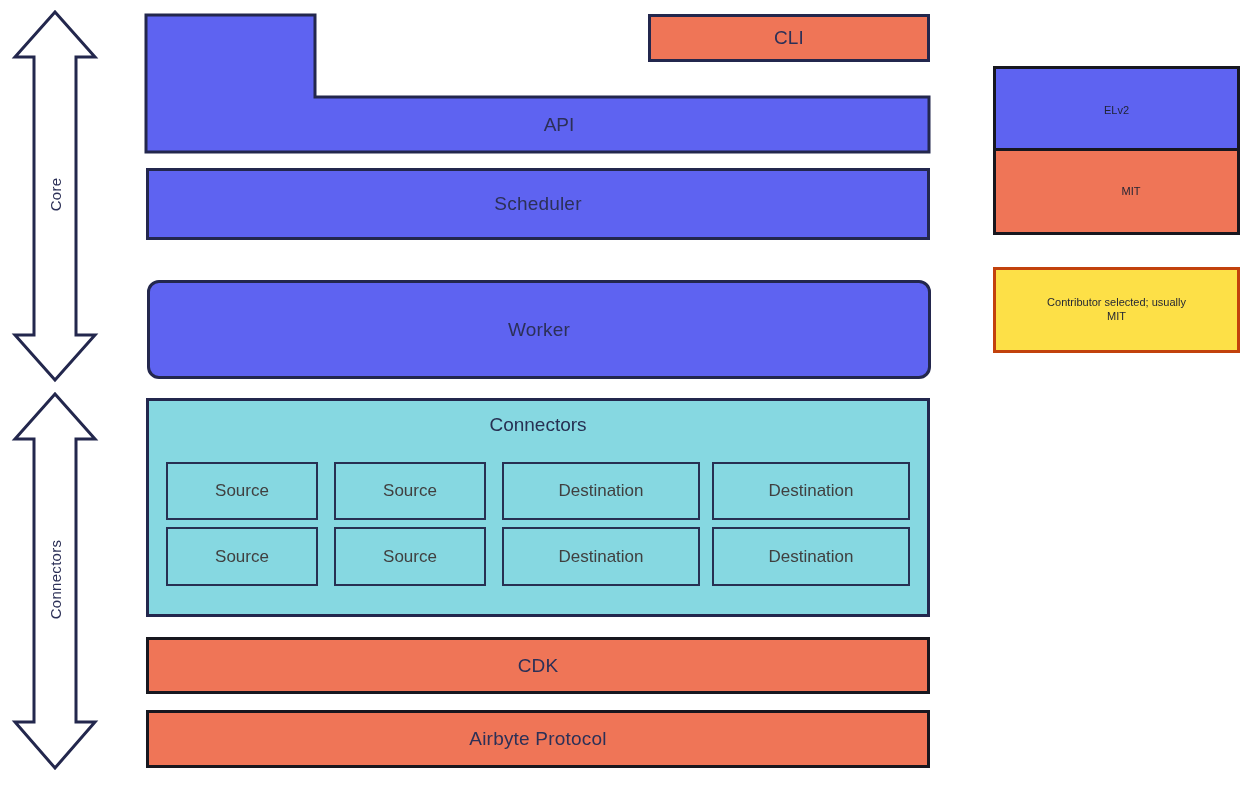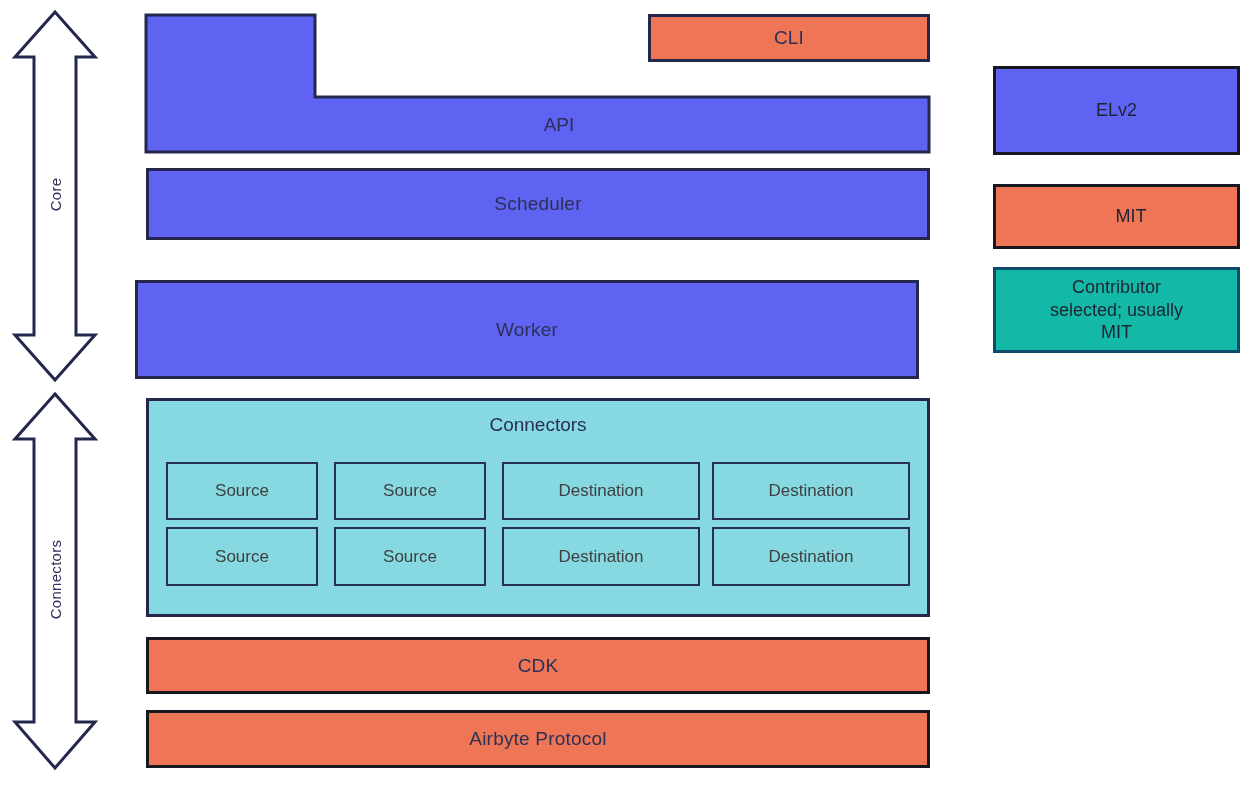--- a/index.html
+++ b/index.html
@@ -28,21 +28,21 @@
     justify-content: center;
     text-align: center;
     color: #2c3057;
     font-size: 19px;
     font-weight: 500;
     letter-spacing: 0.2px;
   }
   .blue   { background: #5e63f1; border: 3px solid #23274d; }
   .orange { background: #ef7557; border: 3px solid #23274d; }
   .orange-dark-border { background: #ef7557; border: 3px solid #17171f; }
-  .teal-dark-border { background: #14b8a6; border: 3px solid #0c4a6e; }
+  .teal-dark-border { background: #fde047; border: 3px solid #c2410c; }
   .blue-dark-border { background: #5e63f1; border: 3px solid #17171f; }
 
   
   .api-label {
     position: absolute;
     left: 146px; top: 97px;
     width: 784px; height: 55px;
     display: flex; align-items: center; justify-content: center;
     color: #2c3057; font-size: 19px; font-weight: 500; padding-left: 21px;
   }
@@ -74,21 +74,21 @@
 
   
   .legend-box {
     position: absolute;
     left: 993px;
     width: 247px;
     box-sizing: border-box;
     display: flex; align-items: center; justify-content: center;
     text-align: center;
     color: #1f2333;
-    font-size: 18px;
+    font-size: 11px;
     font-weight: 500;
     line-height: 1.25;
   }
   .legend-box .wrap-narrow { max-width: 150px; margin: 0 auto; }
 
   
   .arrow-label {
     position: absolute;
     width: 140px;
     left: -15px;
@@ -120,21 +120,21 @@
   <div class="api-label">API</div>
 
   <div class="box orange" style="left:648px; top:14px; width:282px; height:48px;">
     <span>CLI</span>
   </div>
 
   <div class="box blue" style="left:146px; top:168px; width:784px; height:72px;">
     <span>Scheduler</span>
   </div>
 
-  <div class="box blue" style="left:135px; top:280px; width:784px; height:99px;">
+  <div class="box blue" style="left:147px; top:280px; width:784px; height:99px;border-radius:12px;">
     <span>Worker</span>
   </div>
 
   <div class="connectors-outer">
     <div class="connectors-title">Connectors</div>
 
     <div class="conn-item" style="left:17px;  top:61px;  width:152px; height:58px;">
       <span>Source</span>
     </div>
     <div class="conn-item" style="left:185px; top:61px;  width:152px; height:58px;">
@@ -165,20 +165,20 @@
     <span>Airbyte Protocol</span>
   </div>
 
   <div class="box orange-dark-border" style="left:146px; top:637px; width:784px; height:57px;">
     <span>CDK</span>
   </div>
 
   <div class="legend-box blue-dark-border" style="top:66px; height:89px;">
     <span>ELv2</span>
   </div>
-  <div class="legend-box orange-dark-border" style="top:184px; height:65px;padding-left:29px;">
+  <div class="legend-box orange-dark-border" style="top:148px; height:87px;padding-left:29px;">
     <span>MIT</span>
   </div>
   <div class="legend-box teal-dark-border" style="top:267px; height:86px;">
     <span class="wrap-narrow">Contributor selected; usually MIT</span>
   </div>
 
 </div>
 
 </body></html>

